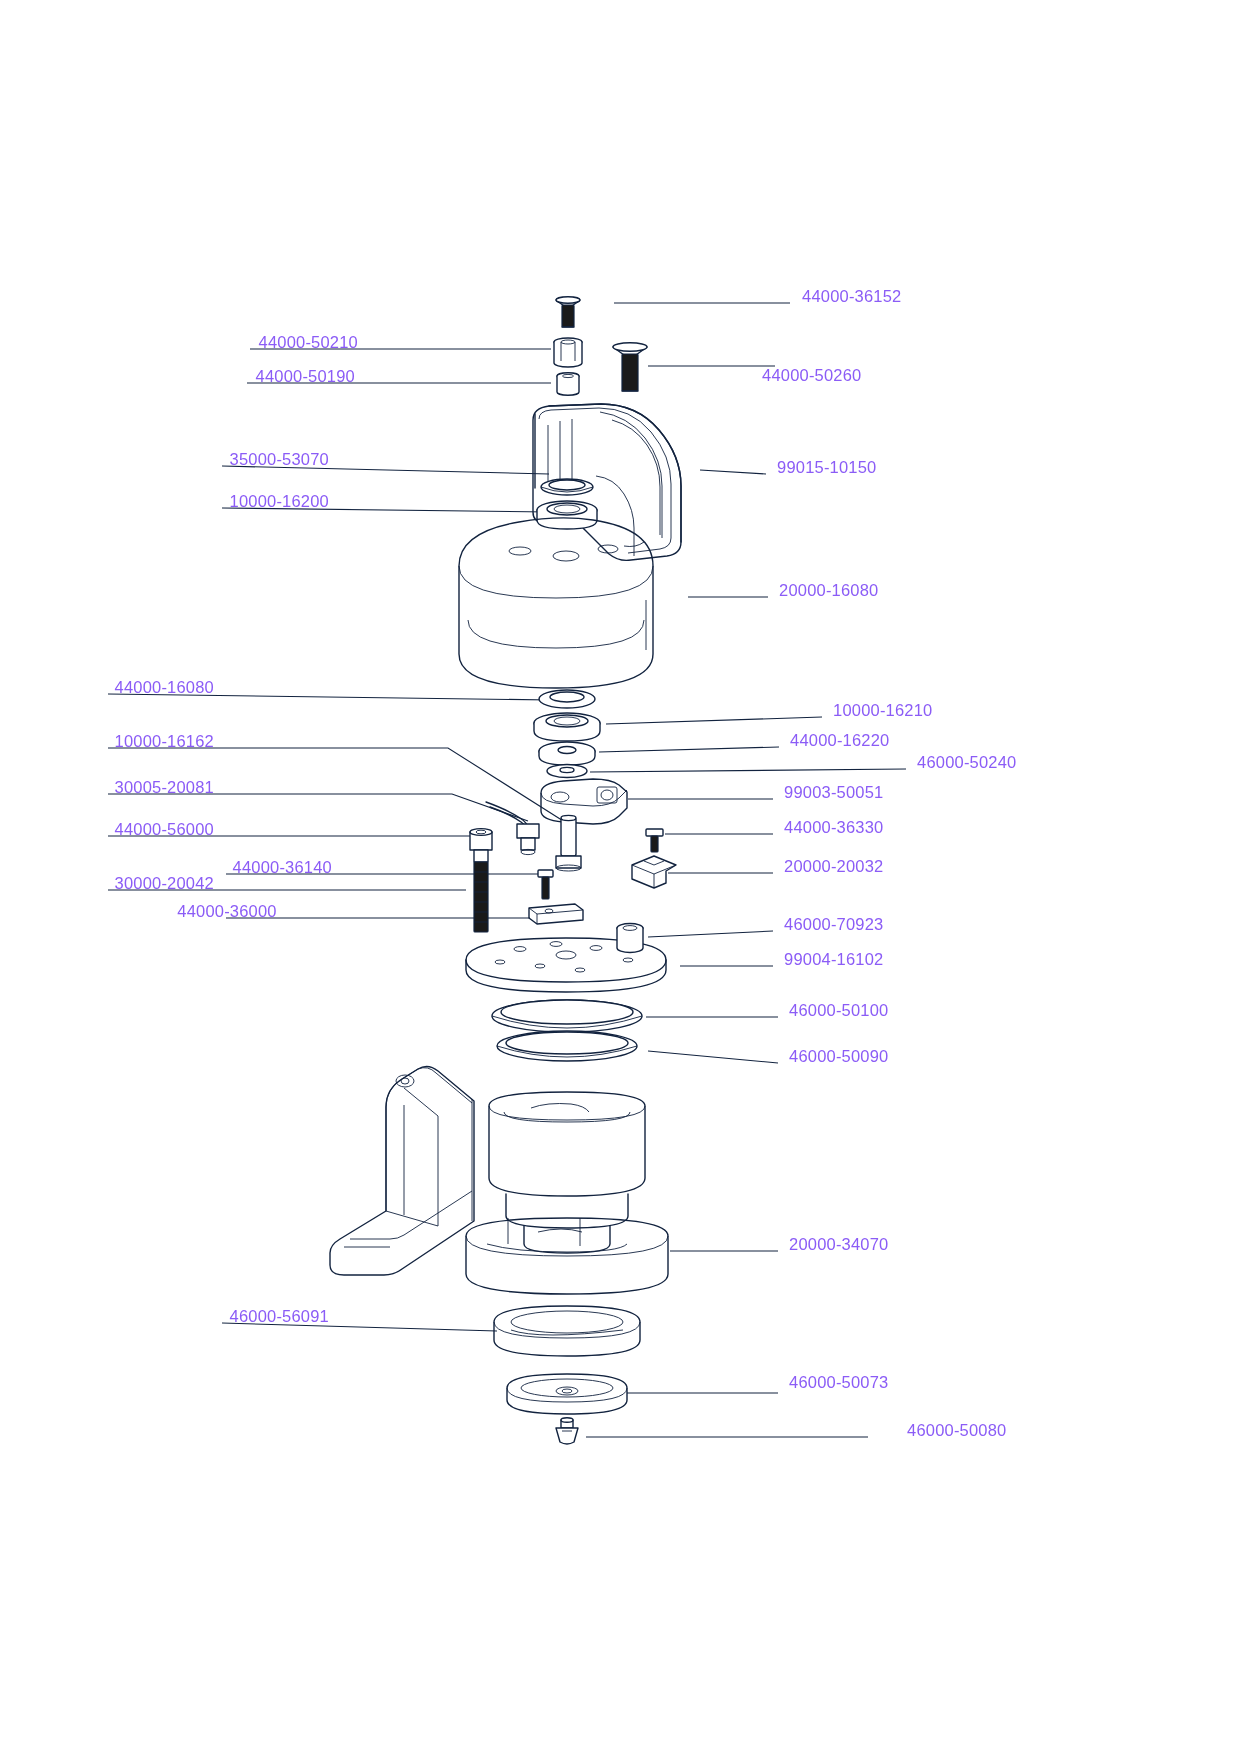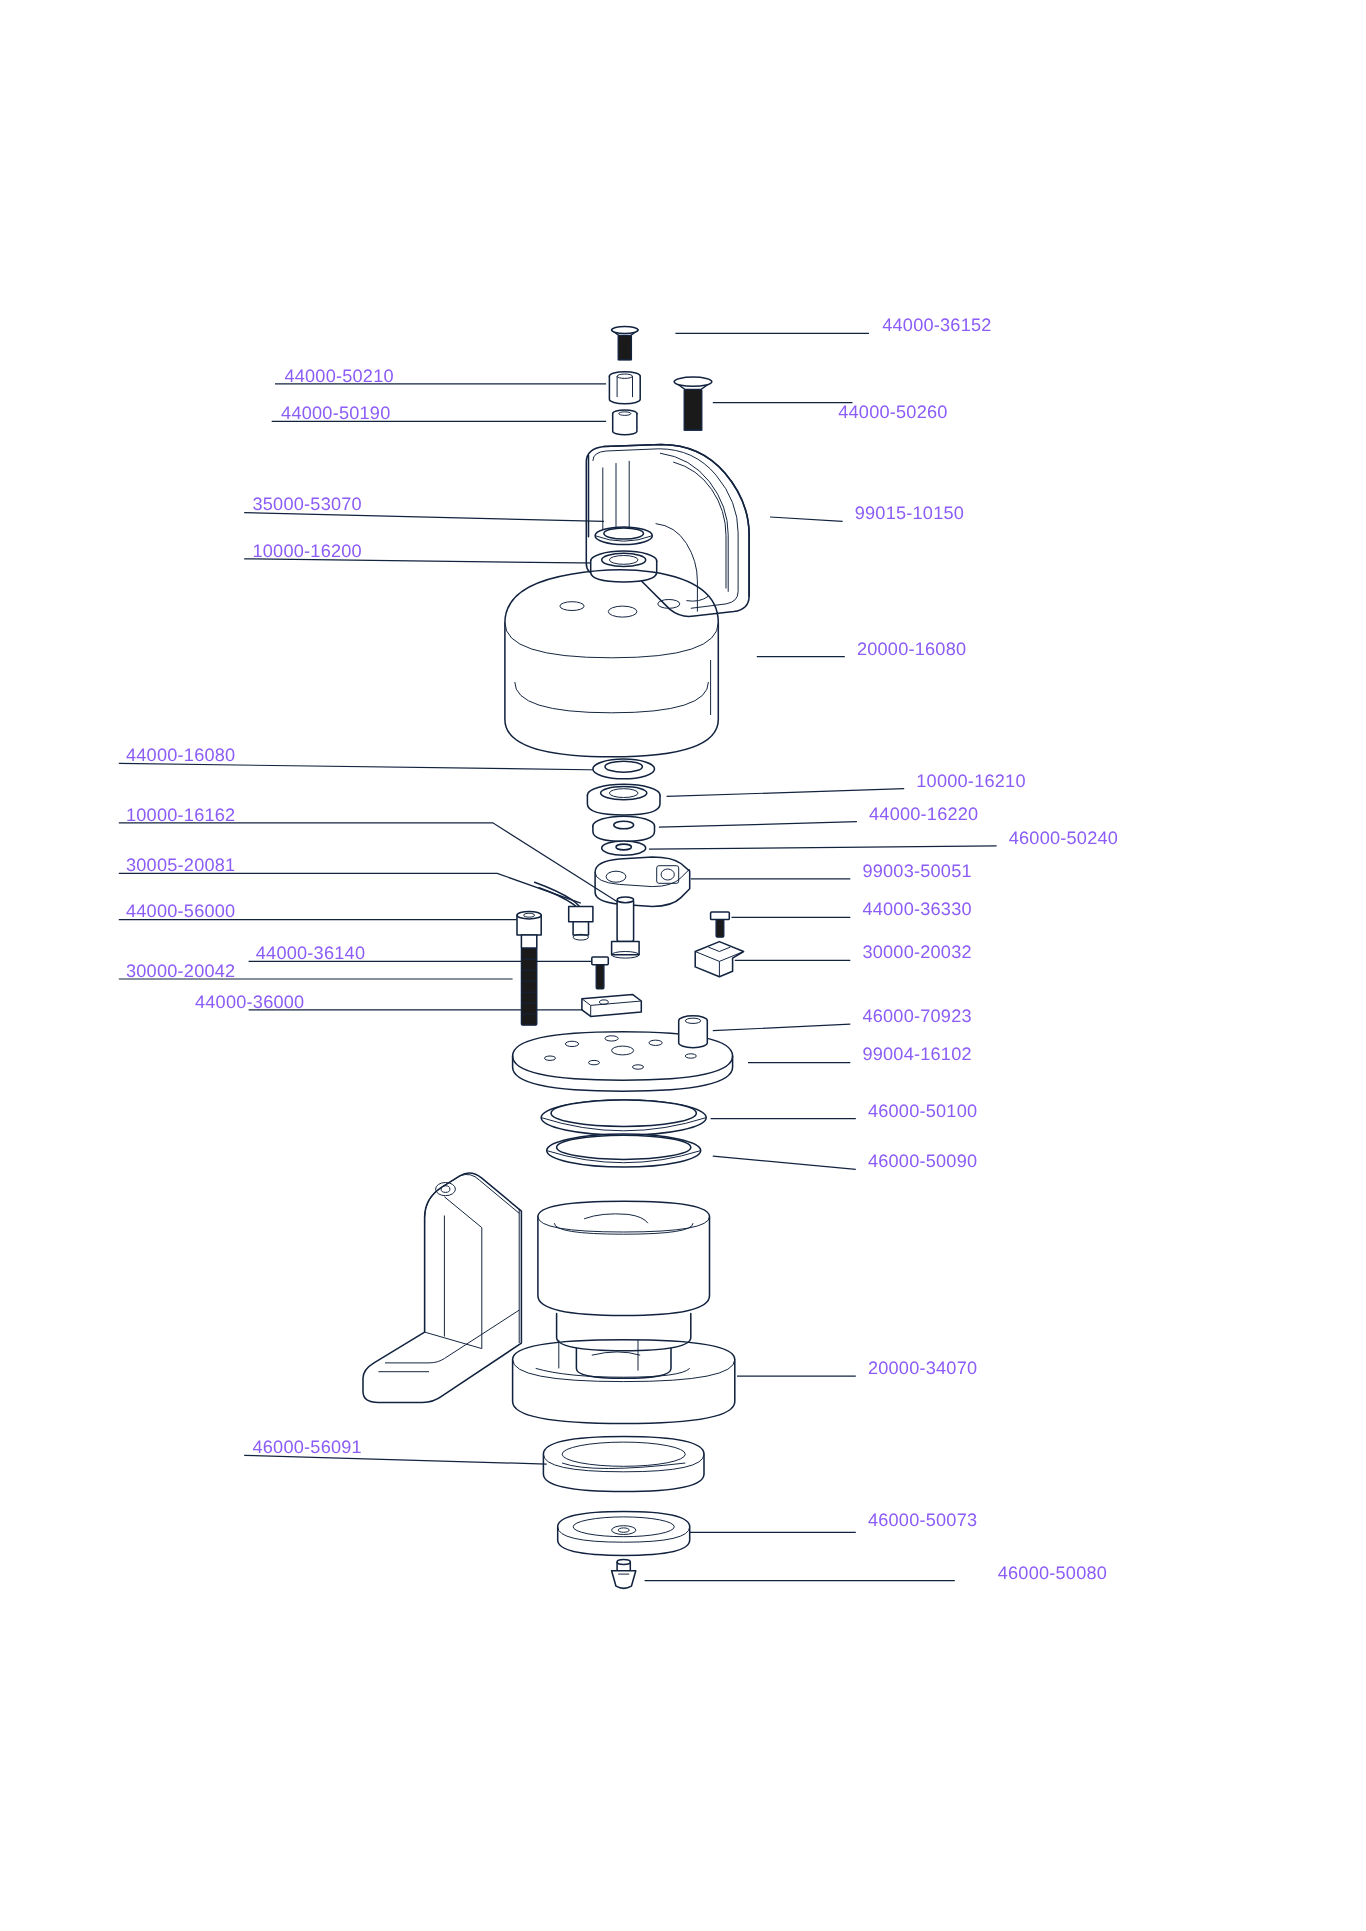--- a/index.html
+++ b/index.html
@@ -327,21 +327,21 @@
   <div>
     <div class="callout right" style="left:802px; top:287px;">44000-36152</div>
     <div class="callout right" style="left:762px; top:350px;margin-top:16px;">44000-50260</div>
     <div class="callout right" style="left:777px; top:458px;">99015-10150</div>
     <div class="callout right" style="left:779px; top:581px;">20000-16080</div>
     <div class="callout right" style="left:833px; top:701px;">10000-16210</div>
     <div class="callout right" style="left:790px; top:731px;">44000-16220</div>
     <div class="callout right" style="left:917px; top:753px;">46000-50240</div>
     <div class="callout right" style="left:784px; top:783px;">99003-50051</div>
     <div class="callout right" style="left:784px; top:818px;">44000-36330</div>
-    <div class="callout right" style="left:784px; top:857px;">30000-20032</div>
+    <div class="callout right" style="left:784px; top:857px;">20000-20032</div>
     <div class="callout right" style="left:784px; top:915px;">46000-70923</div>
     <div class="callout right" style="left:784px; top:950px;">99004-16102</div>
     <div class="callout right" style="left:789px; top:1001px;">46000-50100</div>
     <div class="callout right" style="left:789px; top:1047px;">46000-50090</div>
     <div class="callout right" style="left:789px; top:1235px;">20000-34070</div>
     <div class="callout right" style="left:789px; top:1373px;">46000-50073</div>
     <div class="callout right" style="left:879px; top:1421px;margin-left:28px;">46000-50080</div>
   </div>
 
   <div>

